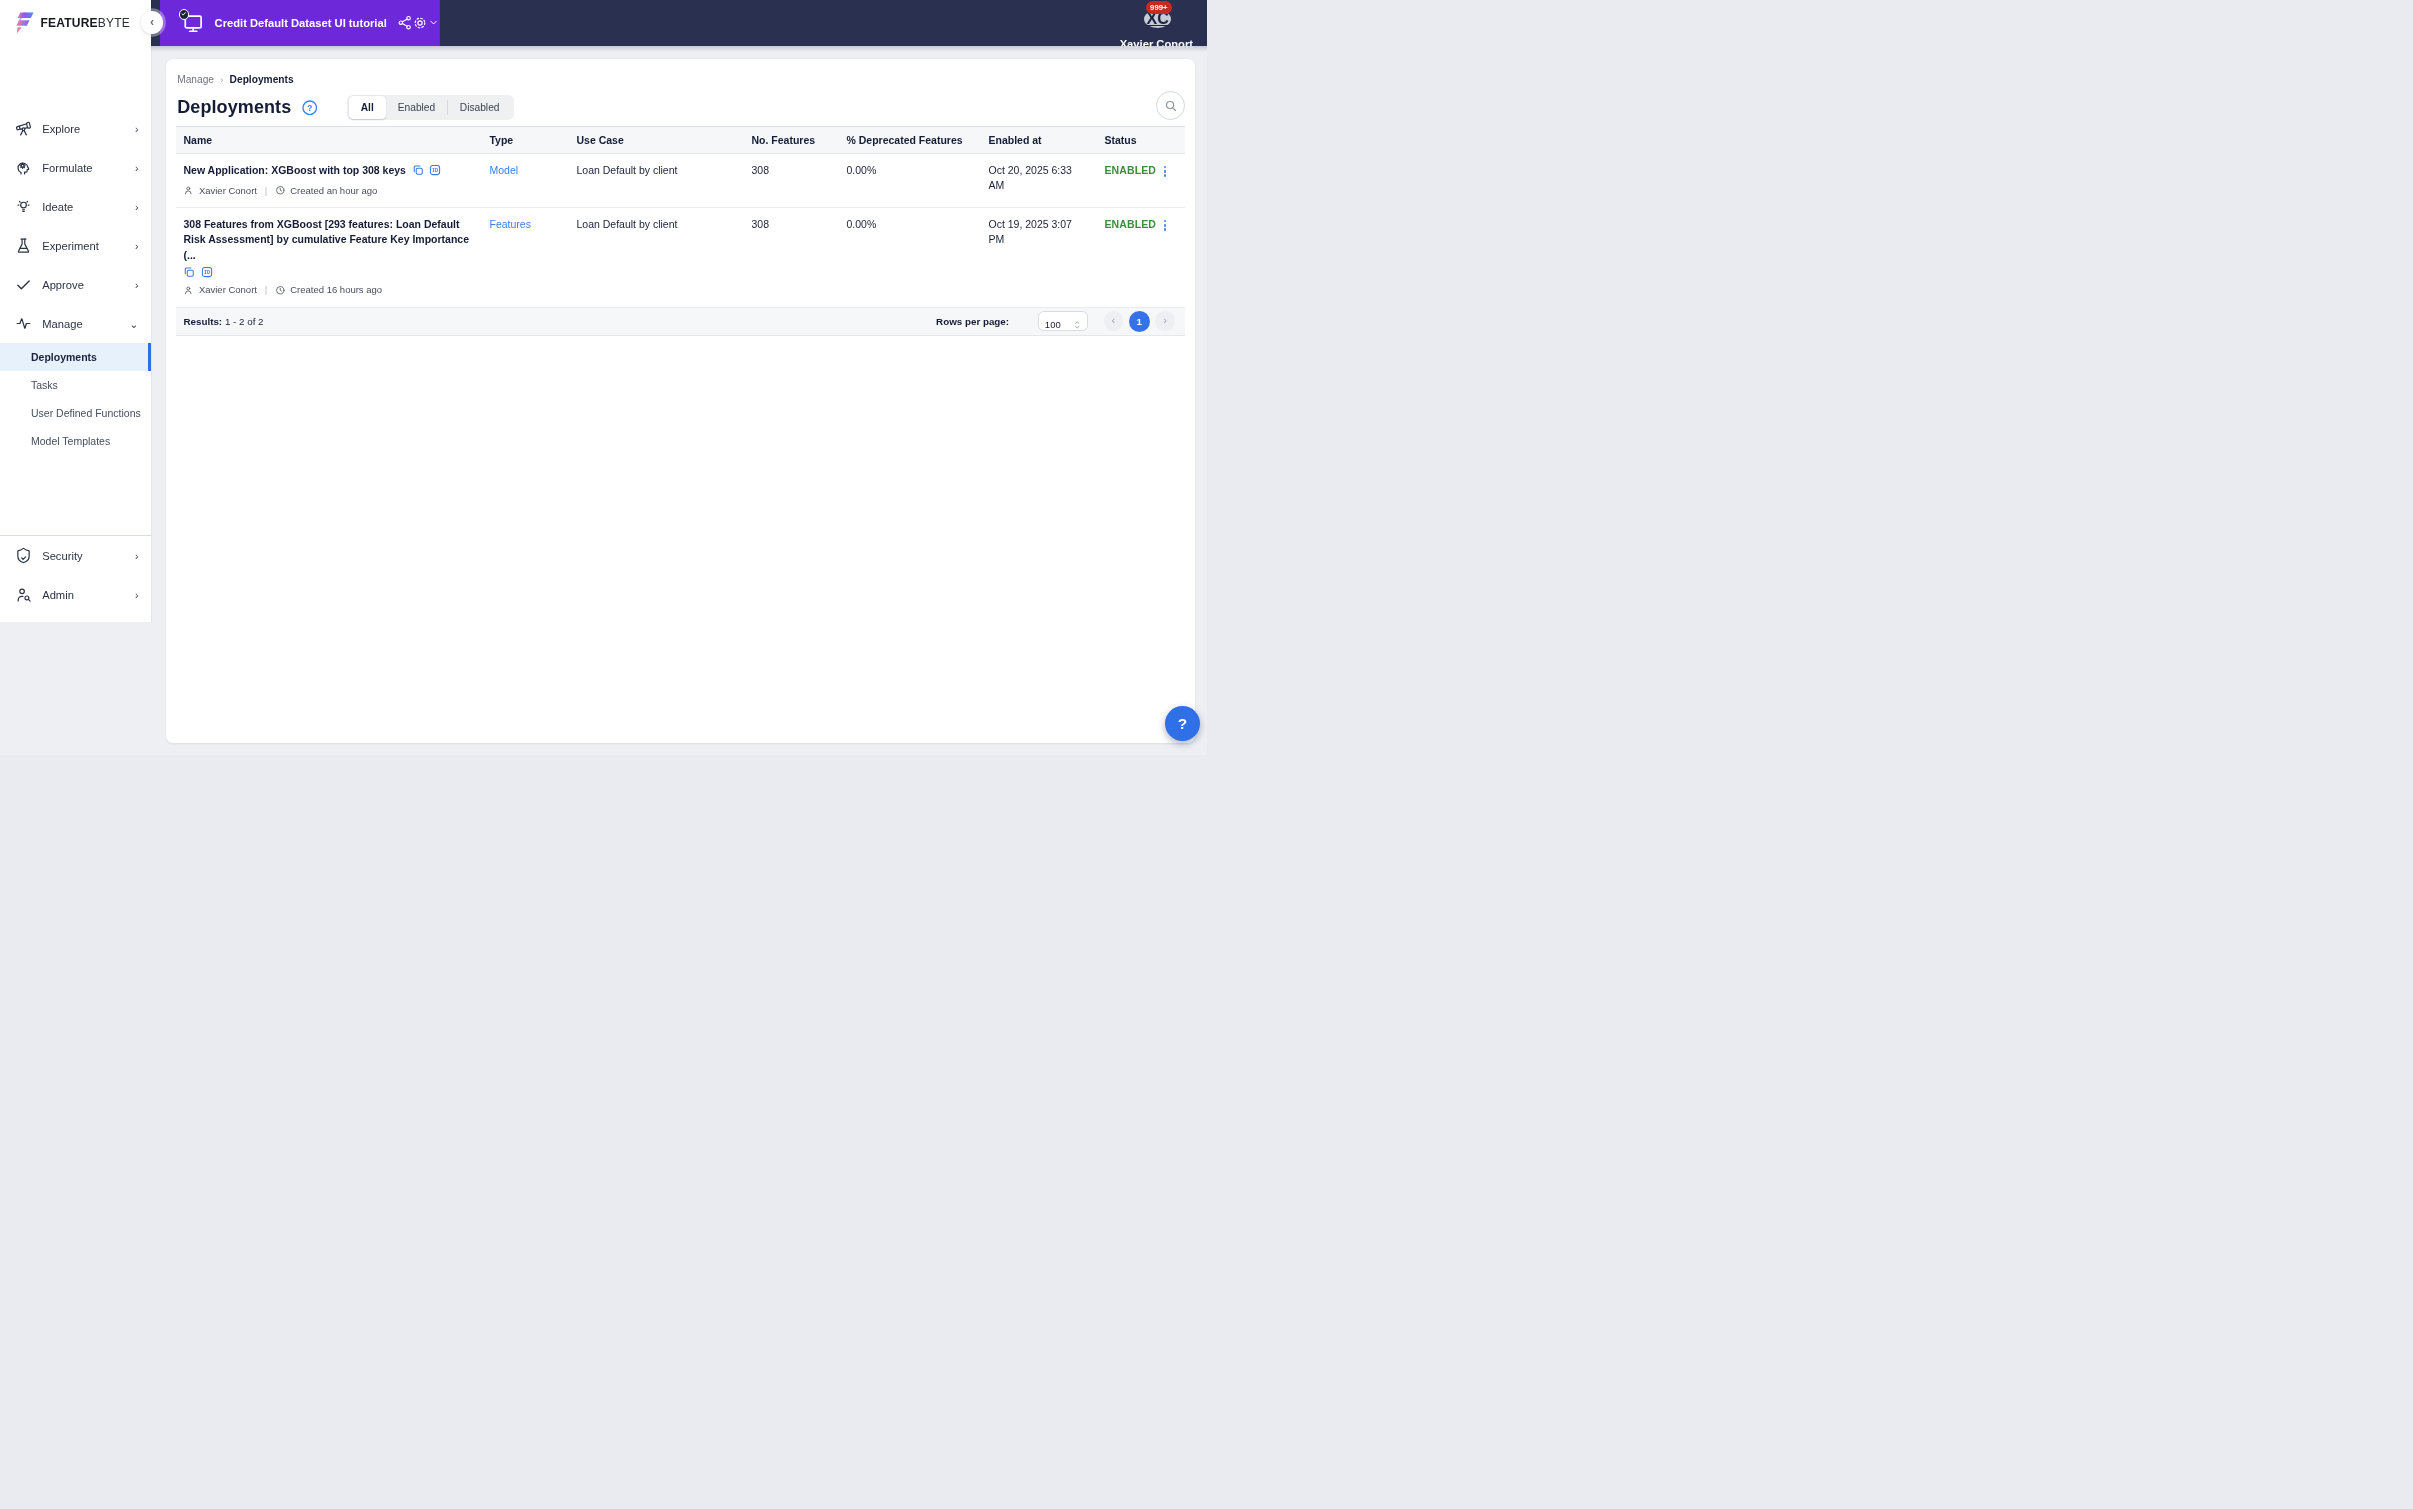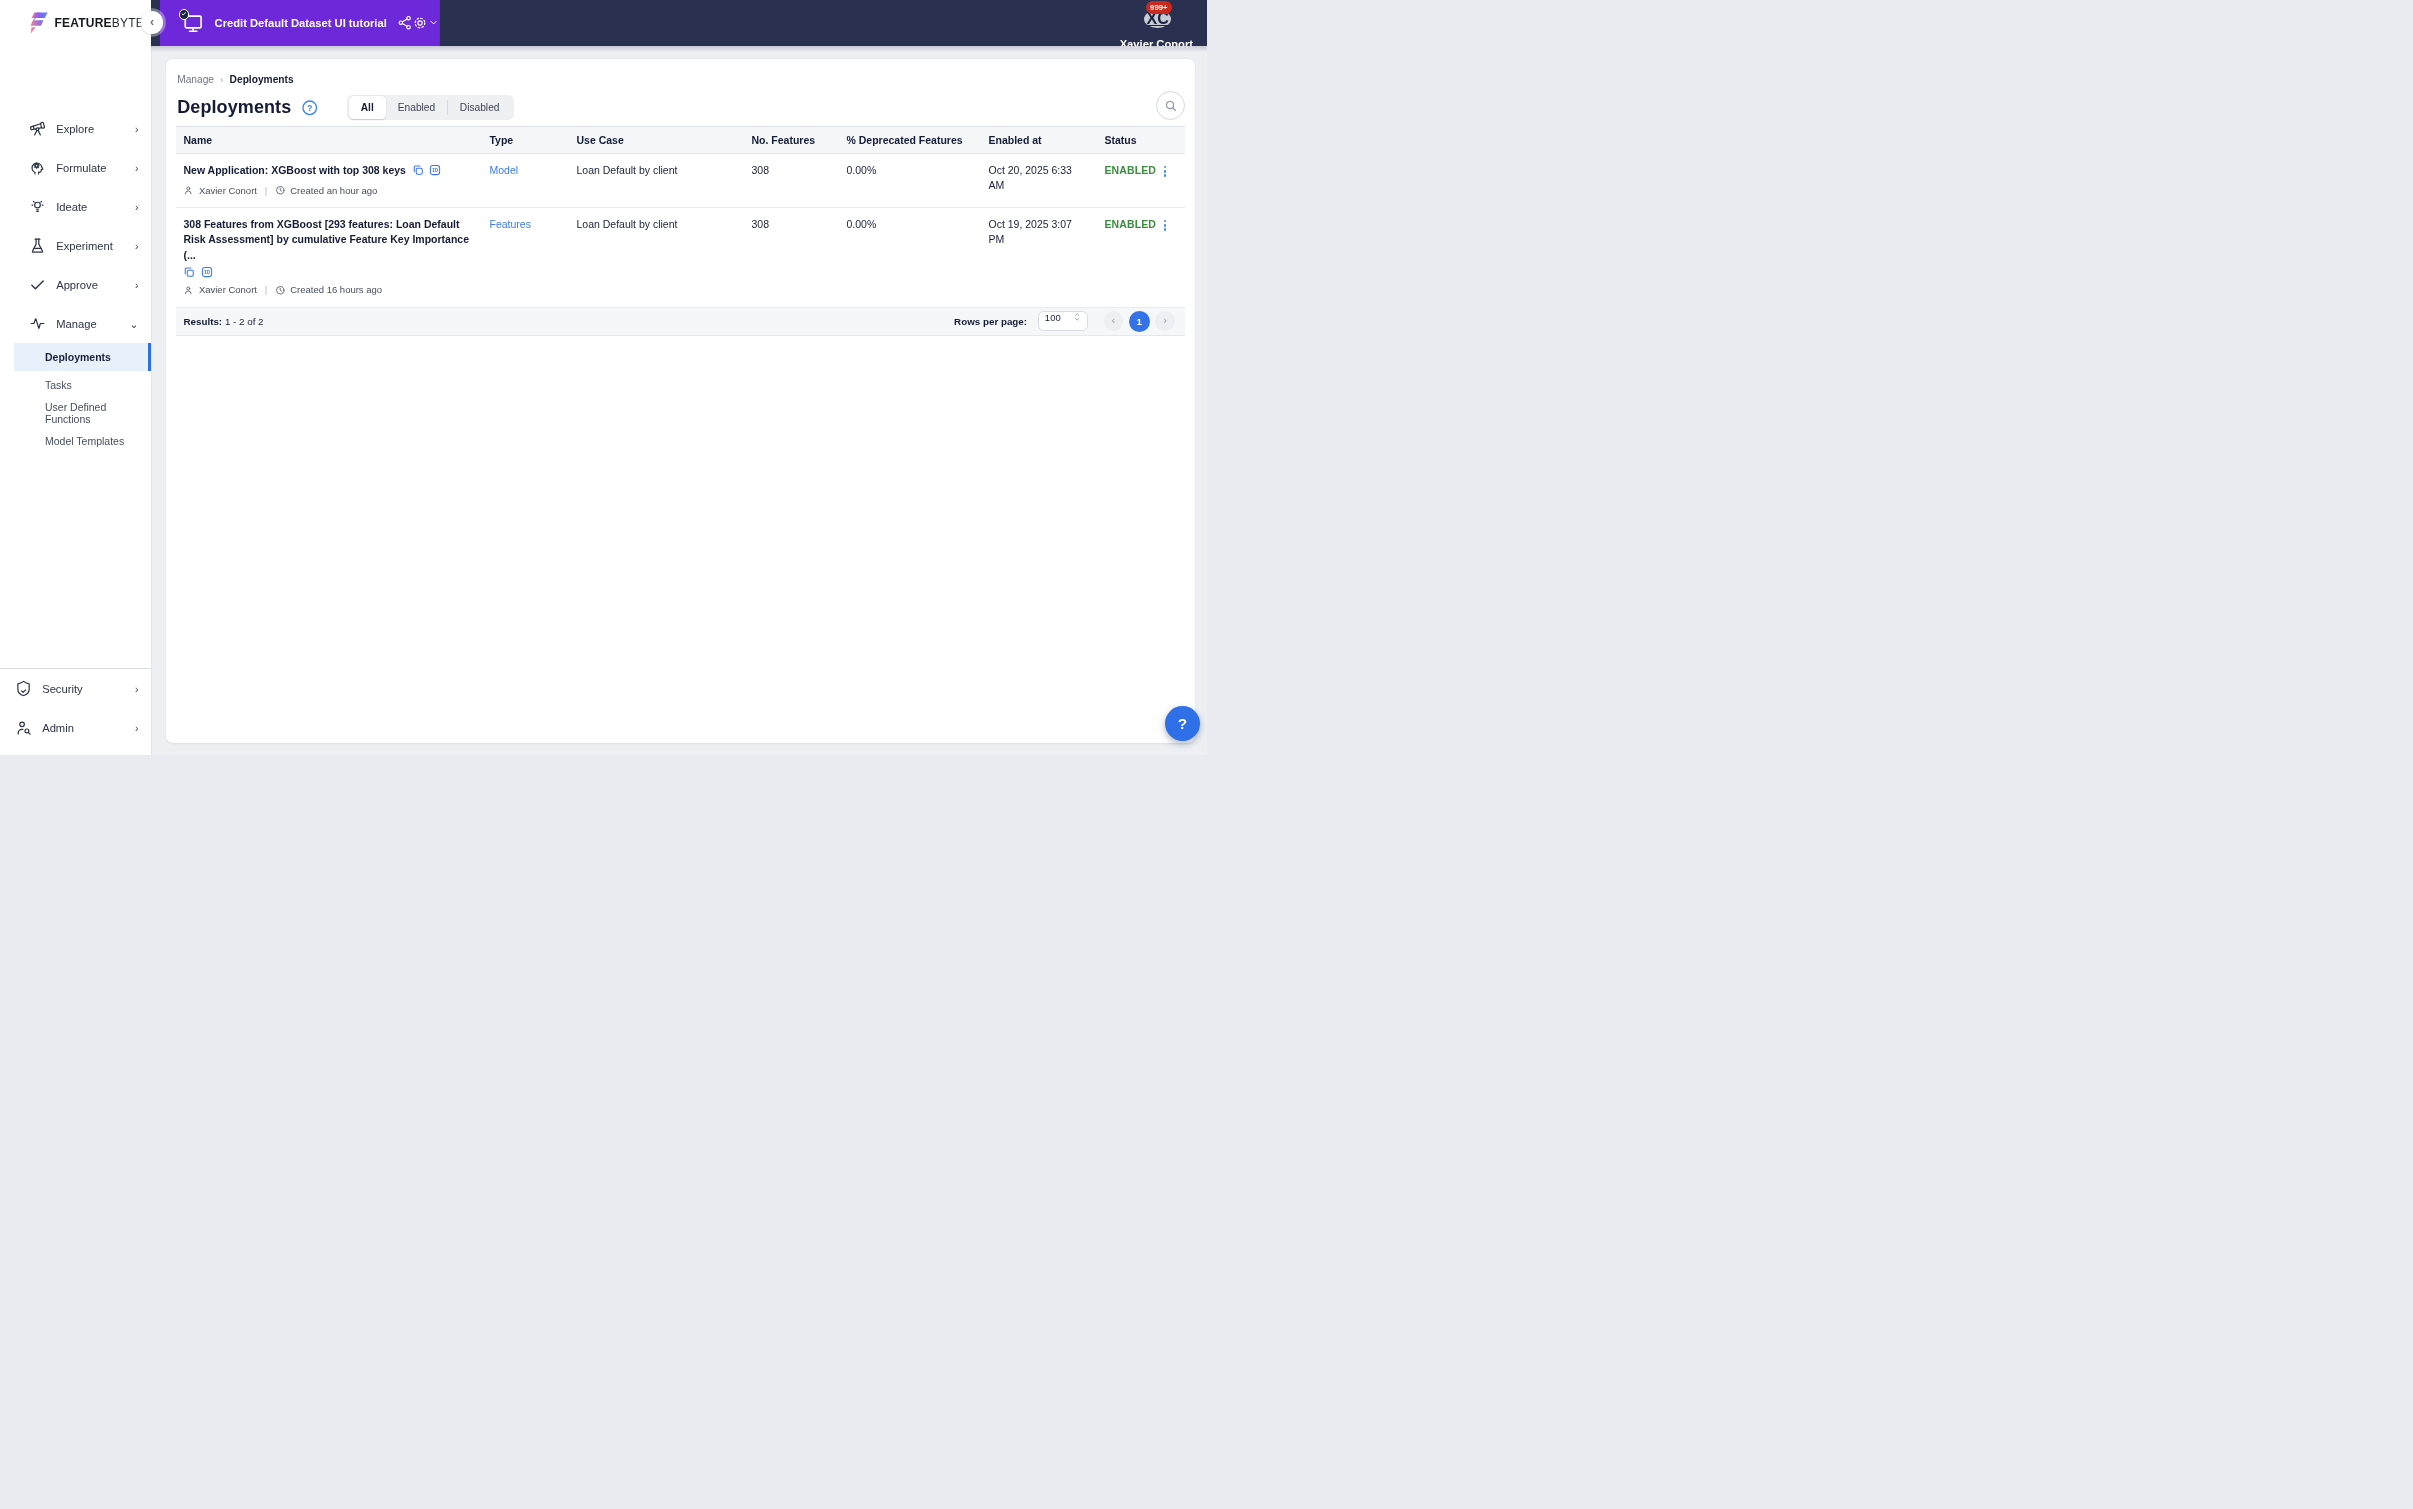--- a/index.html
+++ b/index.html
@@ -27,22 +27,22 @@
             font-size:16px; display:flex; align-items:center; justify-content:center; cursor:pointer;text-decoration:underline; }
   .user-name { color:#fff; font-size:11.2px; font-weight:700; margin:0 4.2px 0 1.4px; }
 
   
   .collapse-btn { position:absolute; left:141px; top:11.2px; width:22.4px; height:22.4px; border-radius:50%;
                   background:#fff; box-shadow:0 0 0 2.8px rgba(255,255,255,.35), 0 0.7px 2.8px rgba(0,0,0,.25);
                   display:flex; align-items:center; justify-content:center; z-index:9; cursor:pointer;
                   color:#6d7480; font-size:12.6px; font-weight:700; }
 
   
-  .sidebar { position:absolute; left:0; top:0; width:151px; height:755px; background:#fff; z-index:6;
-             box-shadow:0.7px 0 0 rgba(20,25,45,.06);padding-left:14px; }
+  .sidebar { position:absolute; left:0; top:0; width:151px; height:622px; background:#fff; z-index:6;
+             box-shadow:0.7px 0 0 rgba(20,25,45,.06); }
   .logo { height:46px; display:flex; align-items:center; padding-left:14px; }
   .logo-text { font-size:12px; letter-spacing:0.2px; margin-left:5.6px; color:#16191f; }
   .logo-text b { font-weight:800; } .logo-text span { font-weight:400; color:#2a2e38; }
   .nav-main { margin-top:63px; }
   .nav-item { height:39px; display:flex; align-items:center; padding:0 12.6px 0 15.4px; cursor:pointer; color:#2b3345; }
   .nav-item .nav-ic { width:17px; height:17px; margin-right:9.8px; flex:none; display:flex; align-items:center; }
   .nav-item .nav-label { font-size:11.2px; font-weight:500; flex:1; }
   .nav-chev { color:#3c4454; font-size:10.5px; }
   .nav-sub { }
   .sub-item { height:28px; display:flex; align-items:center; padding-left:31px; font-size:10.5px; color:#454e5e; cursor:pointer; }
@@ -88,21 +88,21 @@
   .kebab { display:flex; flex-direction:column; gap:1.8px; padding:2.8px 2.1px; cursor:pointer; }
   .kebab i { width:2.5px; height:2.5px; border-radius:50%; background:#4285f4; }
 
   
   .tfoot { background:#f6f7f9; border-bottom:0.7px solid #e4e7eb; height:28px; display:flex; align-items:center;
            justify-content:space-between; padding:0 9.8px 0 7.7px; font-size:9.8px; }
   .results b { font-weight:700; color:#141c36; }
   .foot-right { display:flex; align-items:center; gap:11.2px; }
   .rpp-label { font-weight:700; color:#141c36; }
   .rpp-select { width:50px; height:19.6px; background:#fff; border:0.7px solid #d7dbe2; border-radius:5.6px;
-                display:flex; align-items:flex-start; justify-content:space-between; padding:0 5.6px; font-size:9.5px; cursor:pointer; }
+                display:flex; align-items:flex-end; justify-content:space-between; padding:0 5.6px; font-size:9.5px; cursor:pointer;margin-left:18px; }
   .pager { display:flex; align-items:center; gap:5.6px; margin-left:4.2px; }
   .pg-btn { width:19.6px; height:19.6px; border-radius:50%; background:#edeff2; color:#99a1ae; font-size:11.2px;
             display:flex; align-items:center; justify-content:center; cursor:pointer; padding-bottom:1.4px; }
   .pg-num { width:21px; height:21px; border-radius:50%; background:#3572e8; color:#fff; font-size:9.8px; font-weight:600;
             display:flex; align-items:center; justify-content:center; cursor:pointer; }
 
   .fab-help { position:absolute; left:1165px; top:706px; width:35px; height:35px; border-radius:50%;
               background:#2f6fe8; color:#fff; font-size:15.4px; font-weight:800; display:flex; align-items:center;
               justify-content:center; box-shadow:0 2.8px 7px rgba(20,40,90,.35); cursor:pointer; z-index:8; }
 </style>

